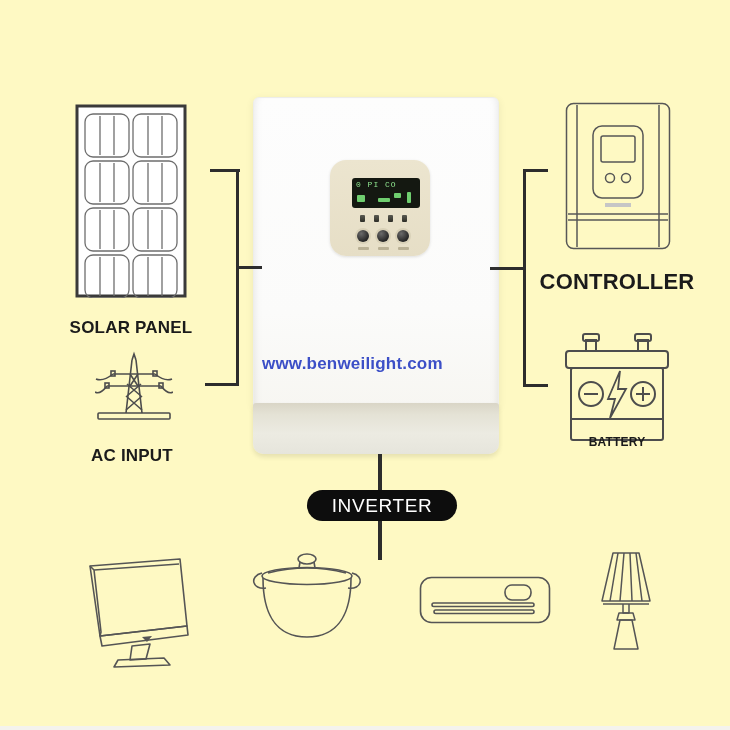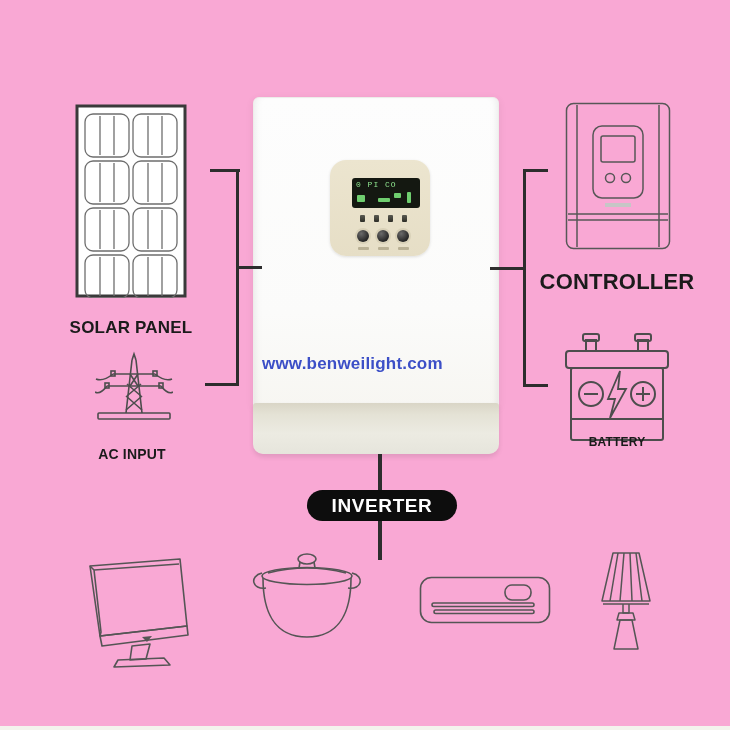--- a/index.html
+++ b/index.html
@@ -1,16 +1,16 @@
 <!DOCTYPE html>
 <html><head>
 <meta charset="utf-8">
 <style>
   html,body{margin:0;padding:0;background:#fff;}
-  #stage{position:relative;width:730px;height:730px;background:#f9a8d4;overflow:hidden;
+  #stage{position:relative;width:730px;height:730px;background:#fef9c3;overflow:hidden;
          font-family:"Liberation Sans",sans-serif;}
   .abs{position:absolute;}
   .label{position:absolute;font-weight:bold;color:#1b1b1b;white-space:nowrap;
          transform:translateX(-50%);letter-spacing:0.2px;}
   .wire{position:absolute;background:#2d2d2d;}
   
   .inv-body{position:absolute;left:253px;top:97px;width:244px;height:308px;
             background:linear-gradient(180deg,#fdfdfd 0%,#fbfbfa 70%,#f7f6f2 100%);
             border:1px solid #ededea;border-radius:6px 6px 0 0;
             box-shadow:0 2px 9px rgba(0,0,0,0.07),
@@ -29,21 +29,21 @@
           font-size:8px;line-height:8px;color:#8fe58f;letter-spacing:1px;}
   .lcd-g{position:absolute;background:#6fce6f;border-radius:1px;}
   .ind{position:absolute;width:5px;height:7px;background:linear-gradient(#5a5a52,#2e2e28);
        border-radius:1px;}
   .btn{position:absolute;width:12px;height:12px;border-radius:50%;
        background:radial-gradient(circle at 35% 30%,#6a6a6a,#262626 70%);
        box-shadow:0 0 0 2px #d9d1b8;}
   .btn-lab{position:absolute;width:11px;height:3px;background:#b9b094;border-radius:1px;}
   .badge{position:absolute;left:307px;top:490px;width:150px;height:31px;background:#0d0d0d;
          border-radius:16px;display:flex;align-items:center;justify-content:center;
-         color:#ffffff;font-weight:bold;font-size:19px;letter-spacing:0.6px;}
+         color:#ffffff;font-weight:normal;font-size:19px;letter-spacing:0.6px;}
   .watermark{position:absolute;left:262px;top:354px;font-family:Liberation Sans, sans-serif;
              font-size:17px;font-weight:600;color:#3c4fc7;letter-spacing:0.2px;white-space:nowrap;}
   svg{display:block;}
   .bottom-edge{position:absolute;left:0;top:726px;width:730px;height:4px;background:#f4f3ed;}
 </style>
 </head>
 <body>
 
 <div id="stage">
 
@@ -148,21 +148,21 @@
         <path d="M31,62 L47,48 M47,62 L31,48 M32,48 L46,36 M46,48 L32,36 M35,26 L43,38 M43,26 L35,38"></path>
         <path d="M18,26 L60,26 M12,38 L66,38"></path>
         <rect x="16" y="23" width="4" height="5"></rect>
           <rect x="58" y="23" width="4" height="5"></rect>
         <rect x="10" y="35" width="4" height="5"></rect>
           <rect x="64" y="35" width="4" height="5"></rect>
         <path d="M18,26 Q8,34 1,31 M60,26 Q70,34 77,31 M12,38 Q5,47 0,44 M66,38 Q73,47 78,44"></path>
       </g>
     </svg>
   </div>
-  <div class="label" style="left:132px;top:446px;font-size:14px;">AC INPUT</div>
+  <div class="label" style="left:132px;top:446px;font-size:17px;">AC INPUT</div>
 
   <div class="abs" style="left:565px;top:102px;">
     <svg width="106" height="148" viewBox="0 0 106 148">
       <g fill="none" stroke="#575757" stroke-width="1.5">
         <rect x="1.5" y="1.5" width="103" height="145" rx="7"></rect>
         <line x1="12" y1="3" x2="12" y2="145"></line>
         <line x1="94" y1="3" x2="94" y2="145"></line>
         <line x1="3" y1="112" x2="103" y2="112"></line>
         <line x1="3" y1="118" x2="103" y2="118"></line>
         <rect x="28" y="24" width="50" height="72" rx="9"></rect>

